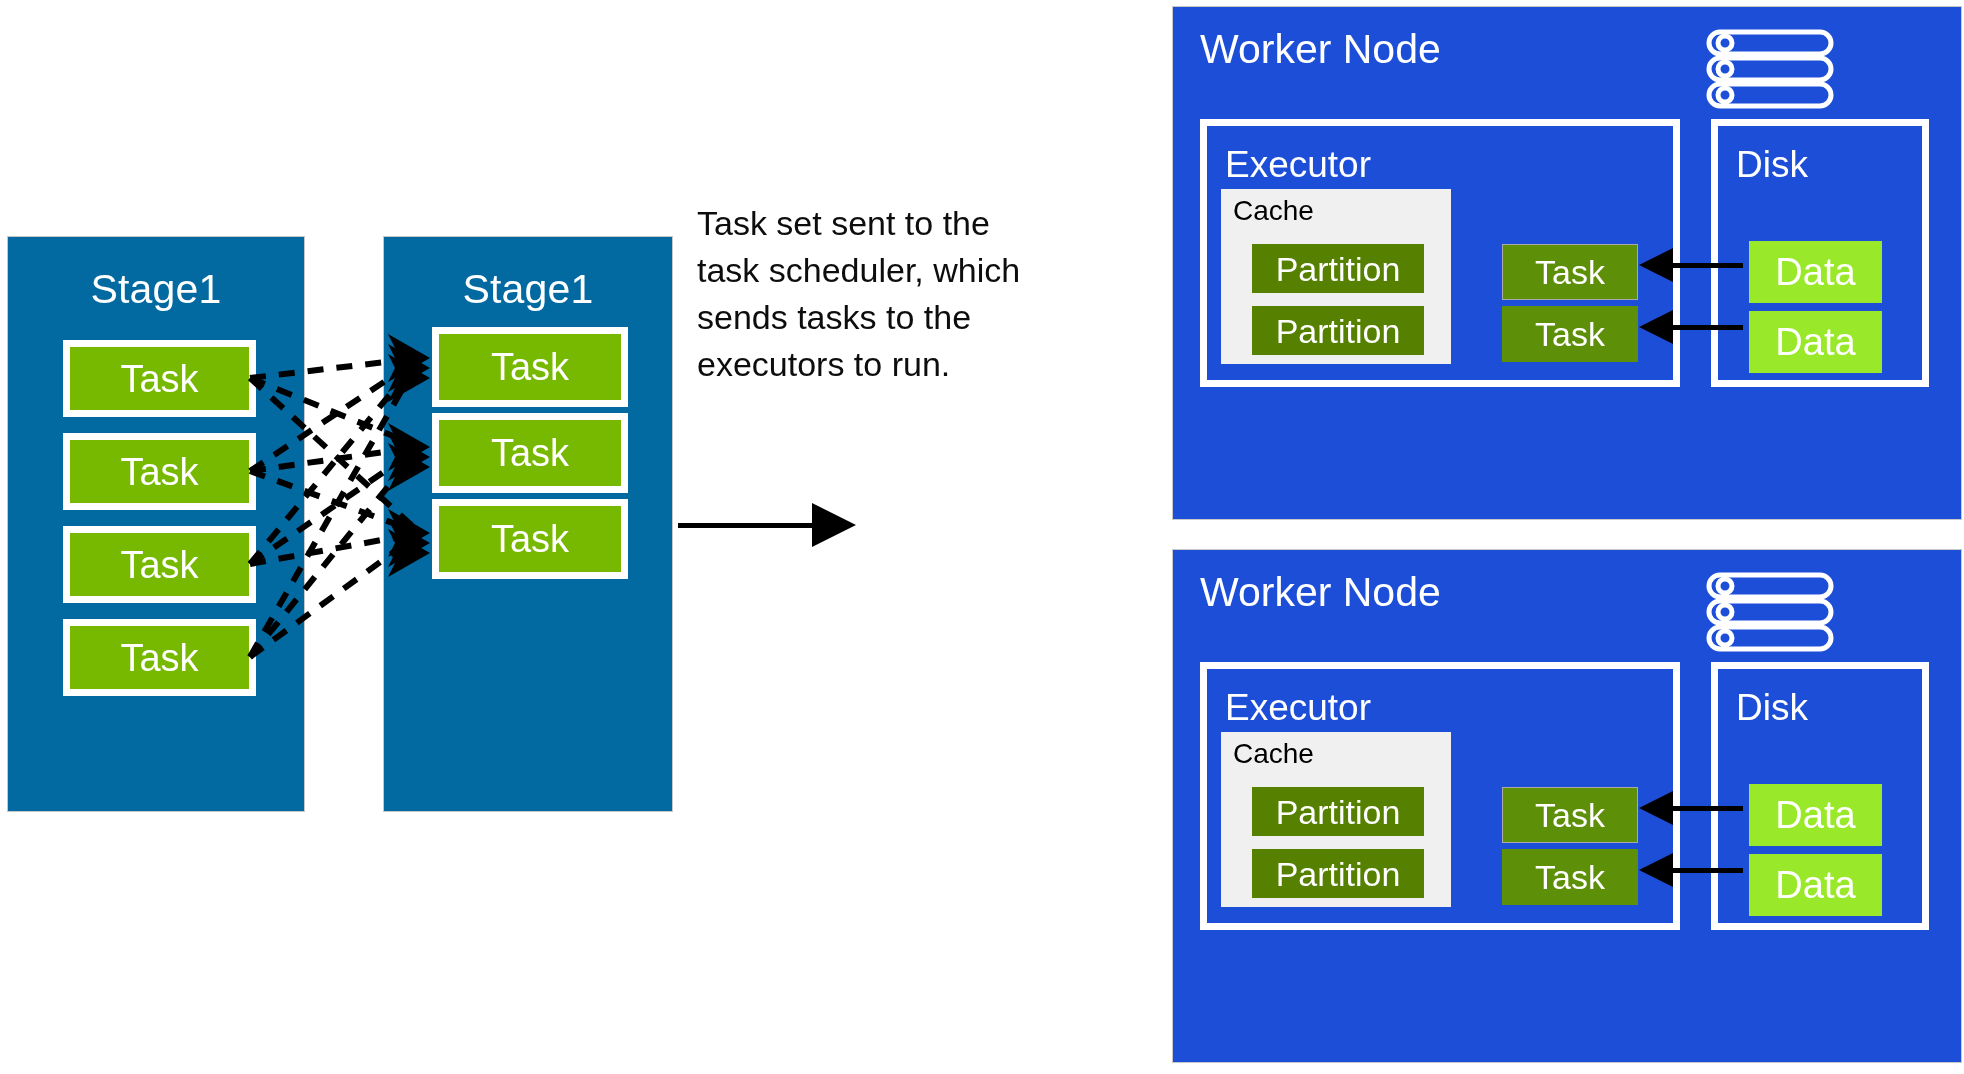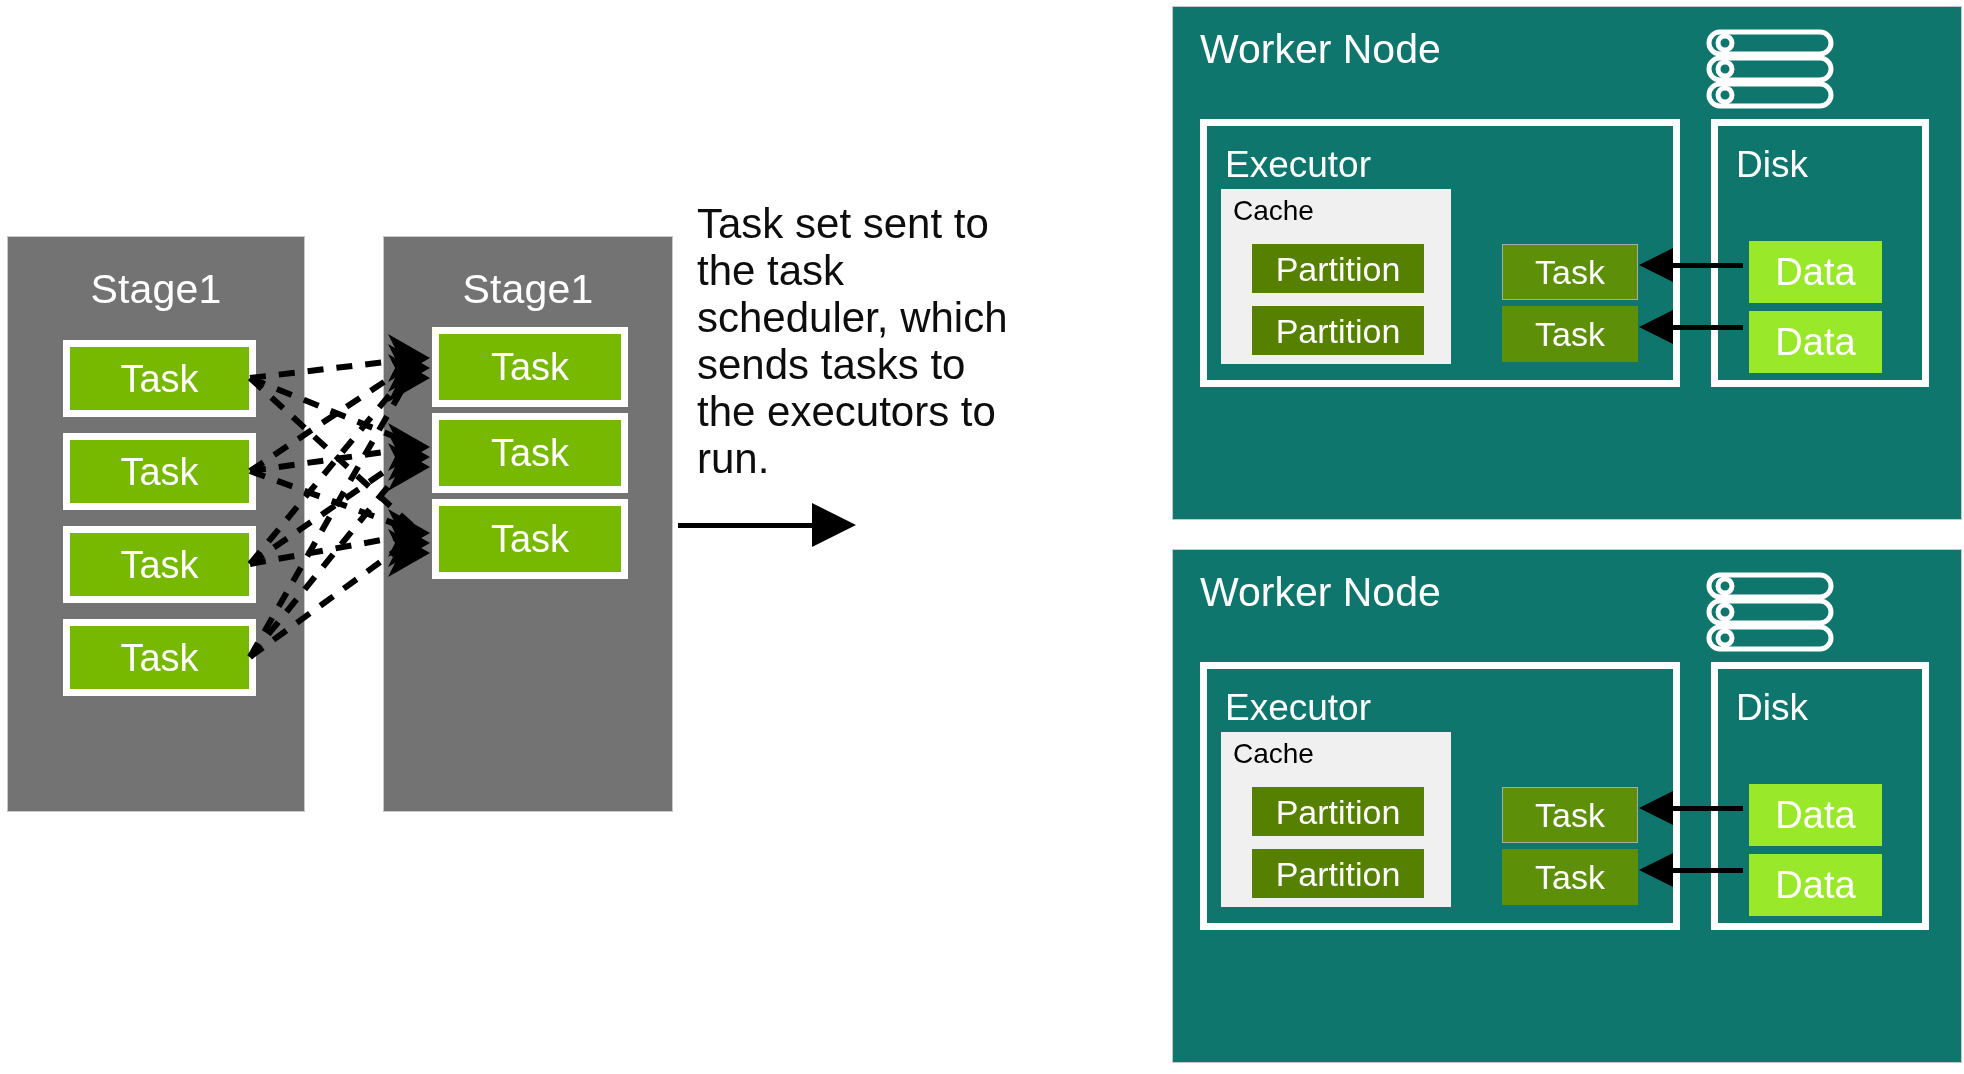--- a/index.html
+++ b/index.html
@@ -16,21 +16,21 @@
     height: 1074px;
     background: #ffffff;
     overflow: hidden;
   }
 
   
   .abs { position: absolute; box-sizing: border-box; }
 
   
   .stage-box {
-    background: #737373;
+    background: #0369a1;
     border: 1px solid #c8c8c8;
   }
   .stage-title {
     position: absolute;
     left: 0; right: 0;
     text-align: center;
     color: #ffffff;
     font-size: 41px;
     line-height: 1;
     letter-spacing: .2px;
@@ -43,21 +43,21 @@
     display: flex;
     align-items: center;
     justify-content: center;
     line-height: 1;
   }
 
   
   .caption {
     position: absolute;
     color: #0d0d0d;
-    font-size: 42px;
+    font-size: 34px;
     line-height: 47px;
     width: 330px;
     white-space: pre-line;
   }
 
   
   .solid-arrow-line {
     position: absolute;
     height: 5px;
     background: #000000;
@@ -68,21 +68,21 @@
     border-top: 22px solid transparent;
     border-bottom: 22px solid transparent;
     border-left: 44px solid #000000;
   }
 
   
   .shuffle-svg { position: absolute; left: 0; top: 0; pointer-events: none; }
 
   
   .worker-node {
-    background: #0f766e;
+    background: #1d4ed8;
     border: 1px solid #c8c8c8;
   }
   .worker-title {
     position: absolute;
     color: #ffffff;
     font-size: 41px;
     line-height: 1;
     left: 27px;
   }
   .server-icon { position: absolute; }

